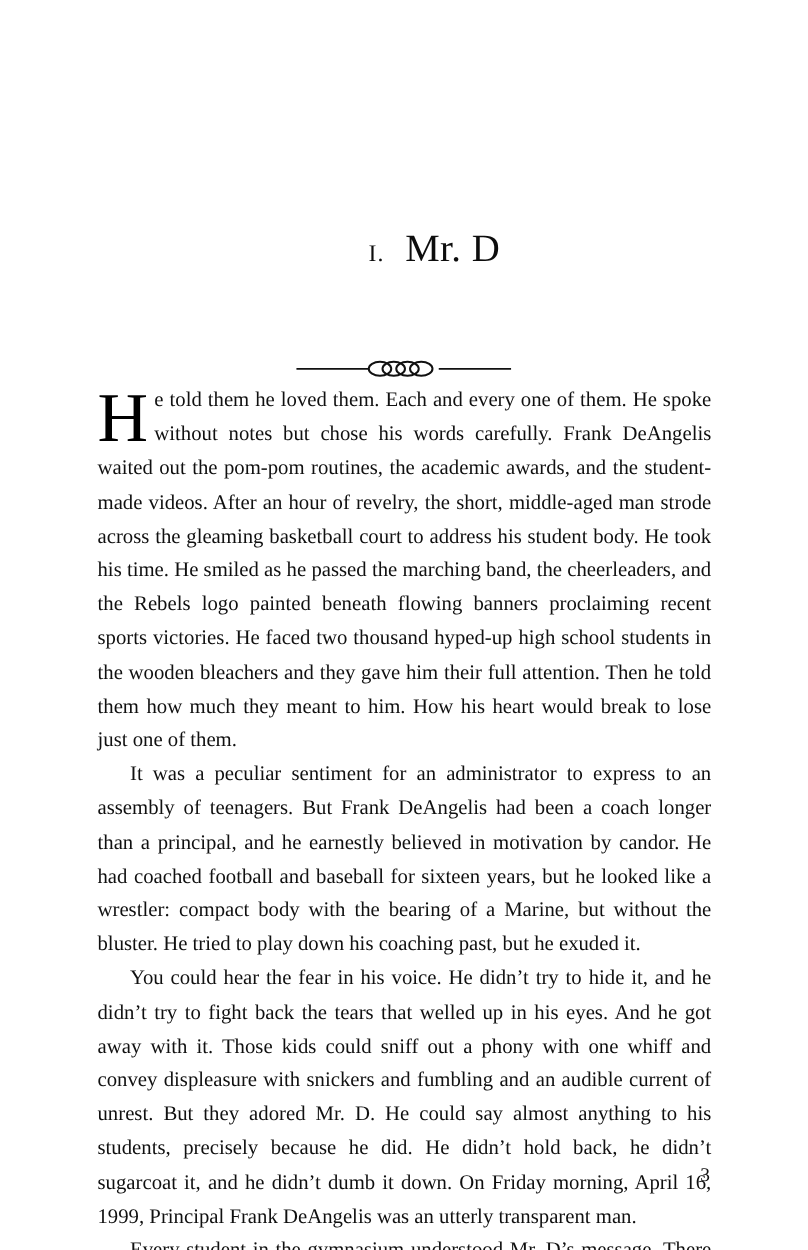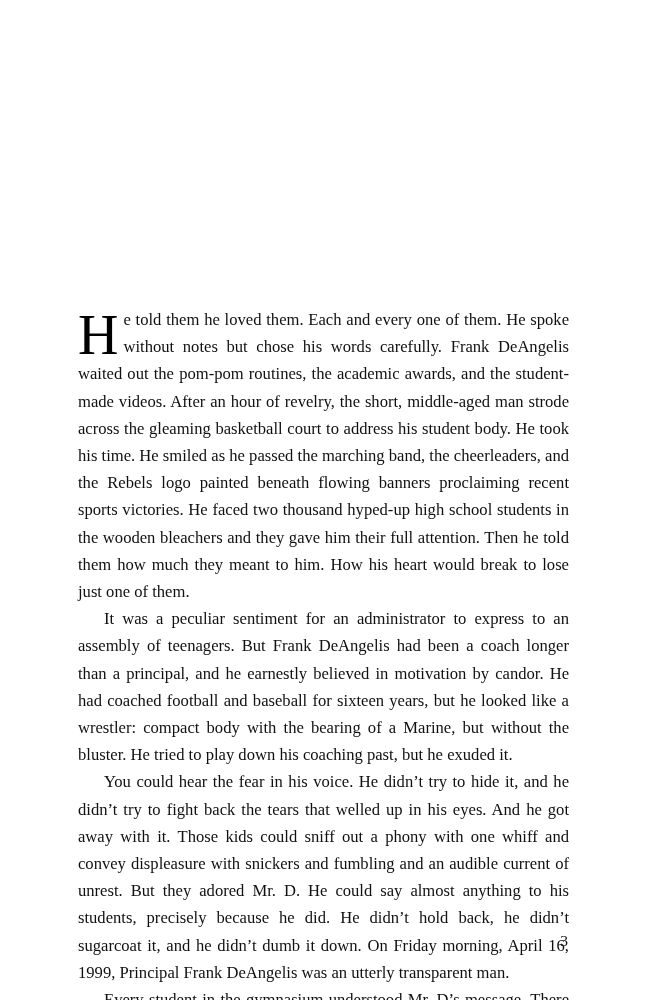--- a/index.html
+++ b/index.html
@@ -96,20 +96,38 @@
     font-size: 15.5px;
     color: #111111;
     text-align: right;
   }
 </style>
 </head>
 <body>
 
 <div class="page">
 
+  <div class="chapter-head">
+    <div class="chapter-title">
+      <span class="chapter-number">I.</span><span>&nbsp; </span><span>Mr. D</span>
+    </div>
+
+    <div class="ornament">
+      <svg width="172" height="18" viewBox="0 0 172 18" xmlns="http://www.w3.org/2000/svg">
+        <line x1="0" y1="9" x2="58" y2="9" stroke="#111111" stroke-width="1.4"></line>
+        <line x1="114" y1="9" x2="172" y2="9" stroke="#111111" stroke-width="1.4"></line>
+        <g fill="none" stroke="#111111" stroke-width="1.6">
+          <ellipse cx="67" cy="9" rx="9" ry="5.6"></ellipse>
+          <ellipse cx="78" cy="9" rx="9" ry="5.6"></ellipse>
+          <ellipse cx="89" cy="9" rx="9" ry="5.6"></ellipse>
+          <ellipse cx="100" cy="9" rx="9" ry="5.6"></ellipse>
+        </g>
+      </svg>
+    </div>
+  </div>
 
   <div class="body-text">
     <p class="para first"><span class="dropcap">H</span><span>e told them he loved them. Each and every one of them. He spoke without notes but chose his words carefully. Frank DeAngelis waited out the pom-pom routines, the academic awards, and the student-made videos. After an hour of revelry, the short, middle-aged man strode across the gleaming basketball court to address his student body. He took his time. He smiled as he passed the marching band, the cheerleaders, and the Rebels logo painted beneath flowing banners proclaiming recent sports victories. He faced two thousand hyped-up high school students in the wooden bleachers and they gave him their full attention. Then he told them how much they meant to him. How his heart would break to lose just one of them.</span></p>
     <p class="para">It was a peculiar sentiment for an administrator to express to an assembly of teenagers. But Frank DeAngelis had been a coach longer than a principal, and he earnestly believed in motivation by candor. He had coached football and baseball for sixteen years, but he looked like a wrestler: compact body with the bearing of a Marine, but without the bluster. He tried to play down his coaching past, but he exuded it.</p>
     <p class="para">You could hear the fear in his voice. He didn’t try to hide it, and he didn’t try to fight back the tears that welled up in his eyes. And he got away with it. Those kids could sniff out a phony with one whiff and convey displeasure with snickers and fumbling and an audible current of unrest. But they adored Mr. D. He could say almost anything to his students, precisely because he did. He didn’t hold back, he didn’t sugarcoat it, and he didn’t dumb it down. On Friday morning, April 16, 1999, Principal Frank DeAngelis was an utterly transparent man.</p>
     <p class="para">Every student in the gymnasium understood Mr. D’s message. There were fewer than thirty-six hours until the junior-senior prom, meaning lots</p>
   </div>
 
   <div class="folio">3</div>
 

